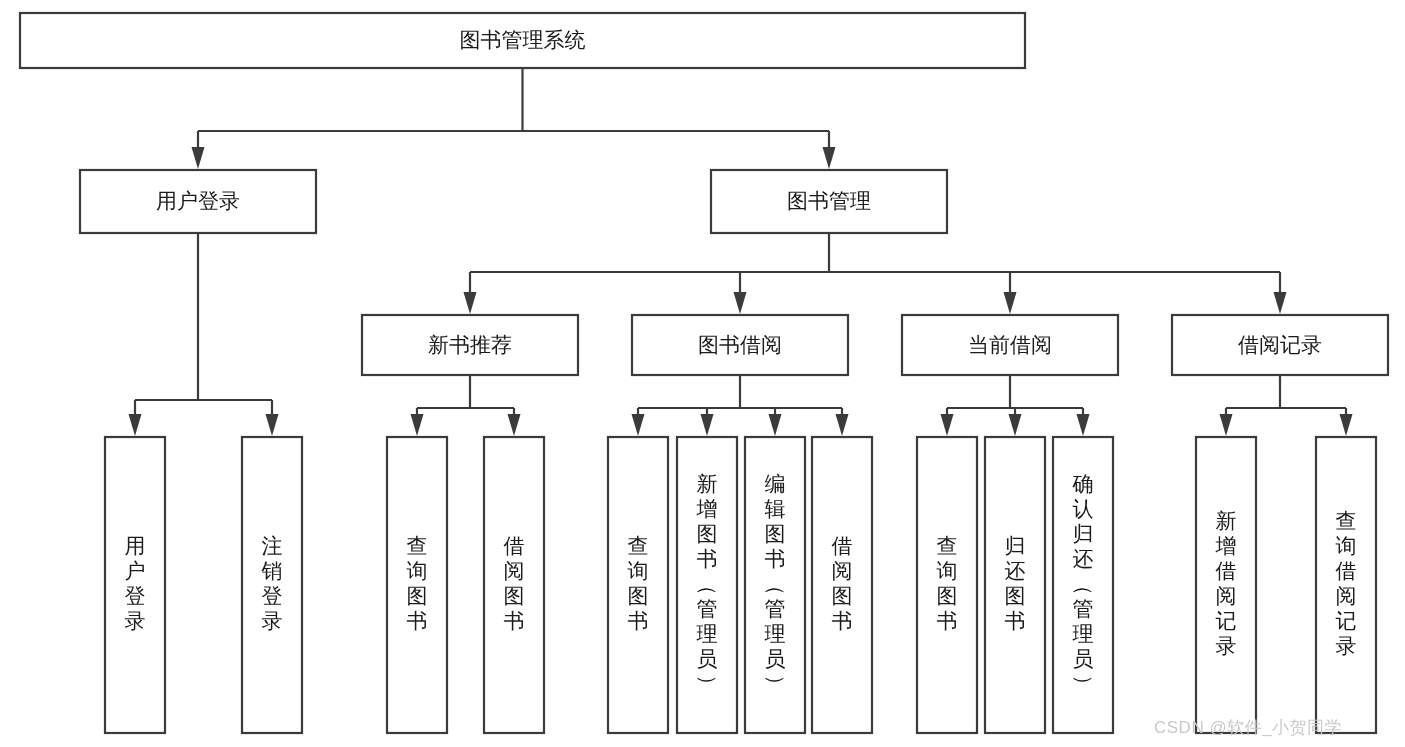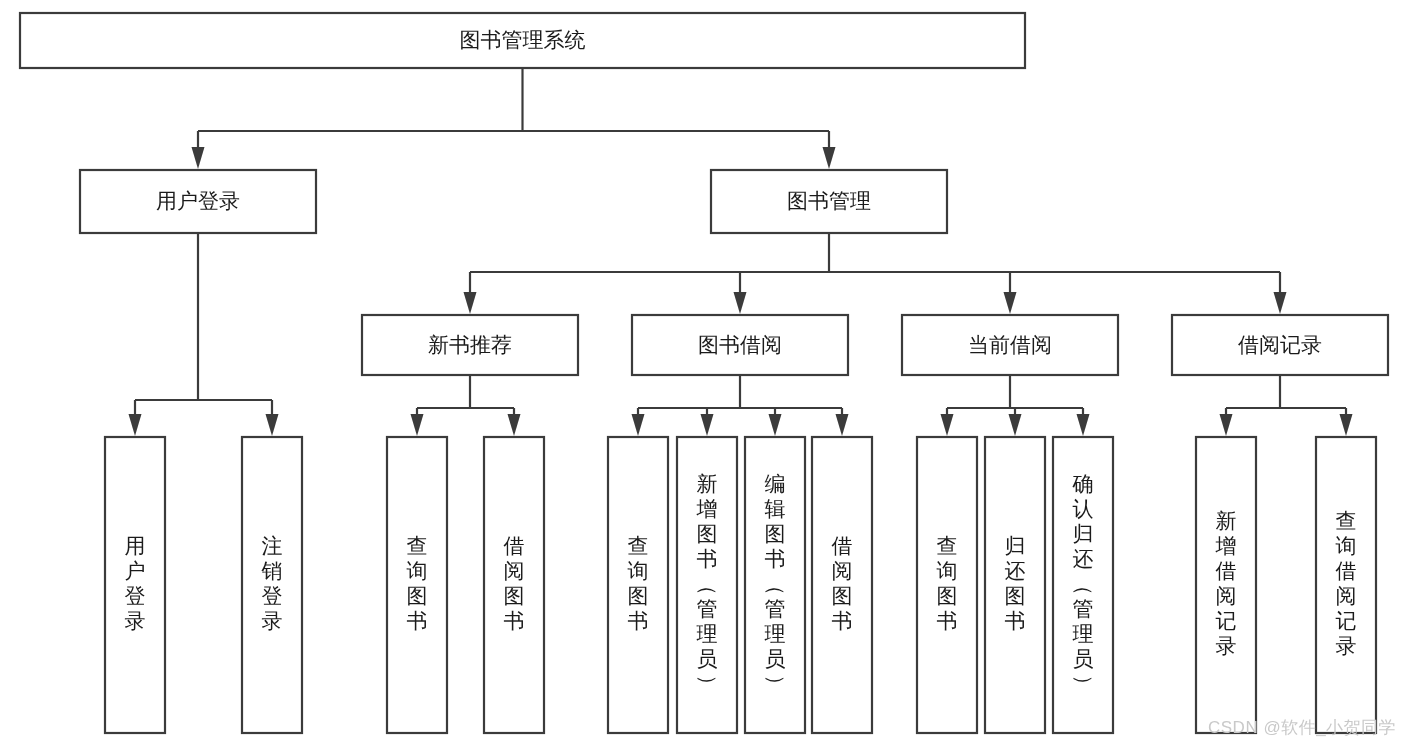--- a/index.html
+++ b/index.html
@@ -263,14 +263,14 @@
           <rect x="1316" y="437" width="60" height="296" class="node-box"></rect>
           <text x="1346" y="522.5" class="node-label-v">查</text>
           <text x="1346" y="547.5" class="node-label-v">询</text>
           <text x="1346" y="572.5" class="node-label-v">借</text>
           <text x="1346" y="597.5" class="node-label-v">阅</text>
           <text x="1346" y="622.5" class="node-label-v">记</text>
           <text x="1346" y="647.5" class="node-label-v">录</text>
         </g>
       </g>
   </svg>
-  <div class="watermark-text" style="left: 1208px; top: 716px;">CSDN @软件_小贺同学</div>
+  <div class="watermark-text" style="left: 1154px; top: 716px;">CSDN @软件_小贺同学</div>
 </div>
 
 </body></html>

